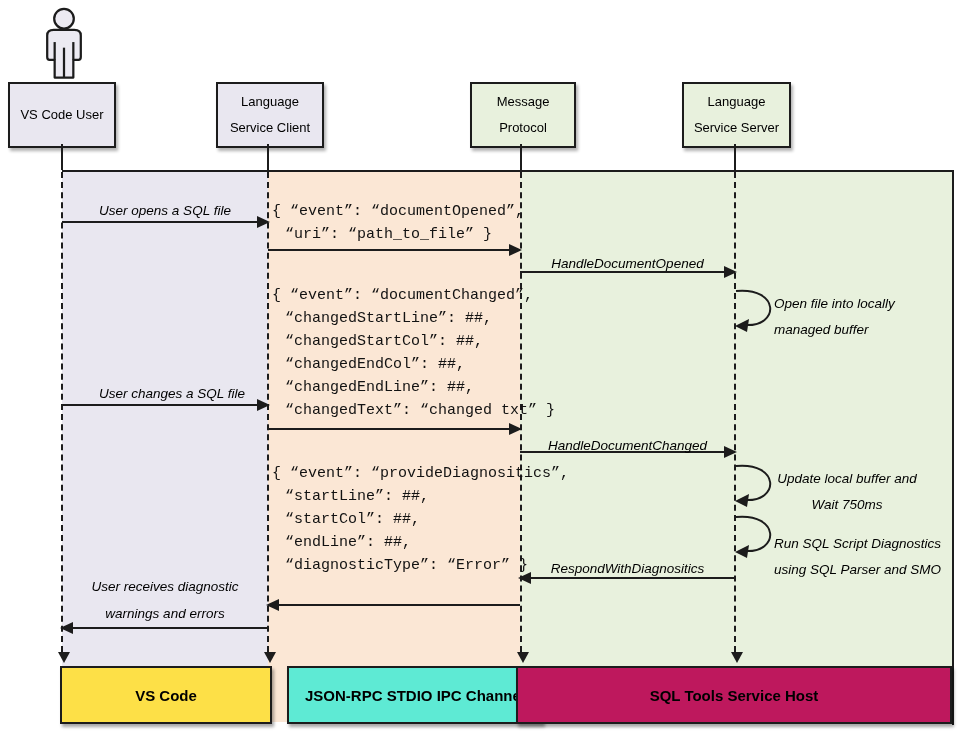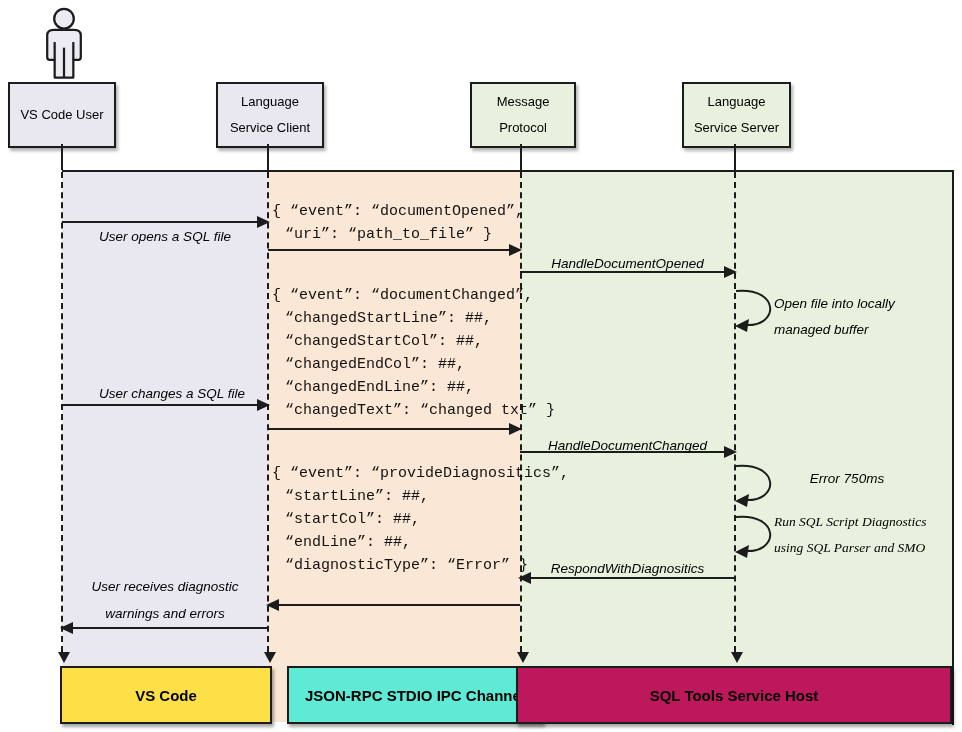--- a/index.html
+++ b/index.html
@@ -122,21 +122,21 @@
   <div class="arrow r" style="left:62px;width:206px;top:221px;"></div>
   <div class="arrow r" style="left:268px;width:252px;top:249px;"></div>
   <div class="arrow r" style="left:520px;width:215px;top:271px;"></div>
   <div class="arrow r" style="left:62px;width:206px;top:404px;"></div>
   <div class="arrow r" style="left:268px;width:252px;top:428px;"></div>
   <div class="arrow r" style="left:520px;width:215px;top:451px;"></div>
   <div class="arrow l" style="left:520px;width:215px;top:577px;"></div>
   <div class="arrow l" style="left:268px;width:252px;top:604px;"></div>
   <div class="arrow l" style="left:62px;width:206px;top:627px;"></div>
 
-  <div class="mlabel" style="left:62px;width:206px;top:197px;margin-top:26px;">User opens a SQL file</div>
+  <div class="mlabel" style="left:62px;width:206px;top:197px;">User opens a SQL file</div>
   <div class="mlabel" style="left:525px;width:205px;top:250px;">HandleDocumentOpened</div>
   <div class="mlabel" style="left:69px;width:206px;top:380px;">User changes a SQL file</div>
   <div class="mlabel" style="left:525px;width:205px;top:432px;">HandleDocumentChanged</div>
   <div class="mlabel" style="left:525px;width:205px;top:555px;">RespondWithDiagnositics</div>
   <div class="mlabel" style="left:62px;width:206px;top:573px;font-style:italic;">
     <div>User receives diagnostic</div>
     <div>warnings and errors</div>
   </div>
 
   <div class="payload" style="left:272px;top:200px;">
@@ -170,23 +170,24 @@
   <svg class="loop" style="left:735px;top:513px;" viewBox="0 0 52 46">
     <path d="M1,4 C45,0 45,40 10,38" fill="none" stroke="#1c1c1c" stroke-width="2"></path>
     <polygon points="0,39 14,32 12,45" fill="#1c1c1c"></polygon>
   </svg>
 
   <div class="ltext" style="left:774px;top:291px;">
     <div>Open file into locally</div>
     <div>managed buffer</div>
   </div>
   <div class="ltext ctr" style="left:758px;width:178px;top:466px;">
-    <div>Error 750ms</div>
-  </div>
-  <div class="ltext" style="left:774px;top:509px;font-family:Liberation Serif, serif;">
+    <div>Update local buffer and</div>
+    <div>Wait 750ms</div>
+  </div>
+  <div class="ltext" style="left:774px;top:531px;">
     <div>Run SQL Script Diagnostics</div>
     <div>using SQL Parser and SMO</div>
   </div>
 
   <div class="bbox" style="left:60px;width:208px;background:#fde047;">
     <span>VS Code</span>
   </div>
   <div class="bbox" style="left:255px;width:252px;background:#5eead4;margin-left:32px;">
     <span>JSON-RPC STDIO IPC Channel</span>
   </div>

